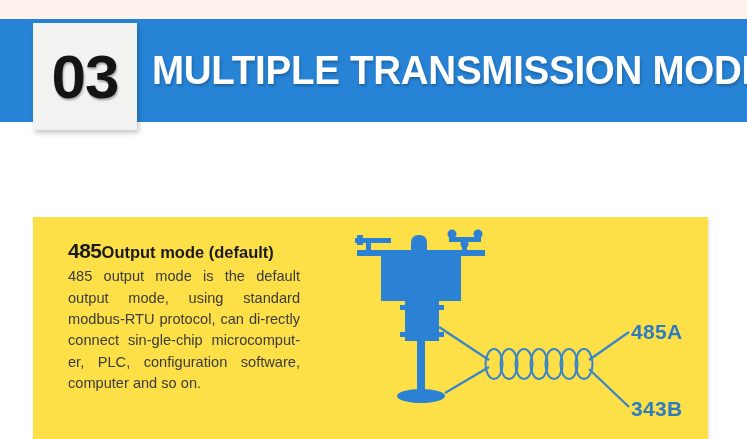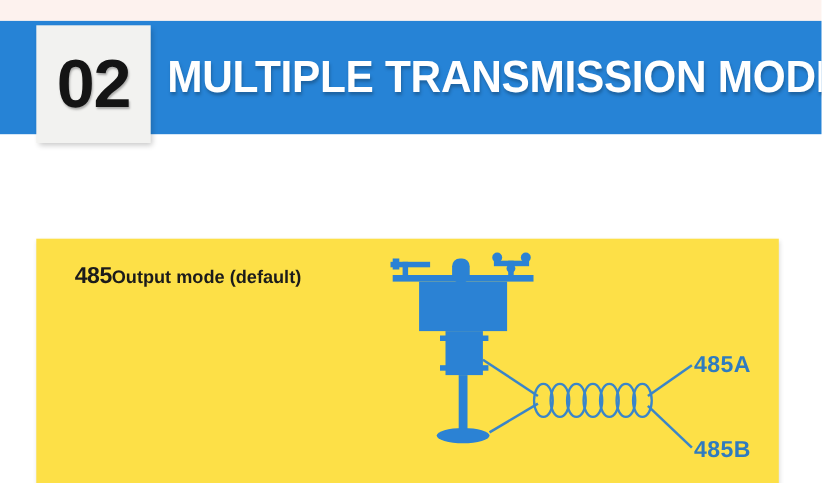--- a/index.html
+++ b/index.html
@@ -144,29 +144,30 @@
   #label-485b { left: 298px; top: 180px; }
 </style>
 </head>
 <body>
 
 <div id="top-strip"></div>
 
 <div id="header-band"></div>
 
 <div id="number-badge">
-  <span class="num">02</span>
+  <span class="num">03</span>
 </div>
 
 <div id="header-title">MULTIPLE TRANSMISSION MODES</div>
 
 <div id="content-panel">
 
   <div id="text-column">
     <div id="mode-heading"><span class="big">485</span><span>Output mode (default)</span></div>
+    <p id="mode-body">485 output mode is the default output mode, using standard modbus-RTU protocol, can di-rectly connect sin-gle-chip microcomput-er, PLC, configuration software, computer and so on.</p>
   </div>
 
   <div id="diagram">
     <svg width="375" height="238" viewBox="0 0 375 238" xmlns="http://www.w3.org/2000/svg">
 
       <g>
 
         <rect x="24" y="33" width="128" height="6" fill="#2b82d4"></rect>
 
         <rect x="22" y="21" width="36" height="5" fill="#2b82d4"></rect>
@@ -207,16 +208,16 @@
         <ellipse cx="221" cy="147" rx="8.5" ry="15"></ellipse>
         <ellipse cx="236" cy="147" rx="8.5" ry="15"></ellipse>
         <ellipse cx="251" cy="147" rx="8.5" ry="15"></ellipse>
       </g>
 
       <line x1="256" y1="143" x2="296" y2="115" stroke="#3a85c9" stroke-width="2.3"></line>
       <line x1="256" y1="152" x2="296" y2="190" stroke="#3a85c9" stroke-width="2.3"></line>
     </svg>
 
     <span class="label-485" id="label-485a">485A</span>
-    <span class="label-485" id="label-485b">485B</span>
+    <span class="label-485" id="label-485b">343B</span>
   </div>
 
 </div>
 
 </body></html>

